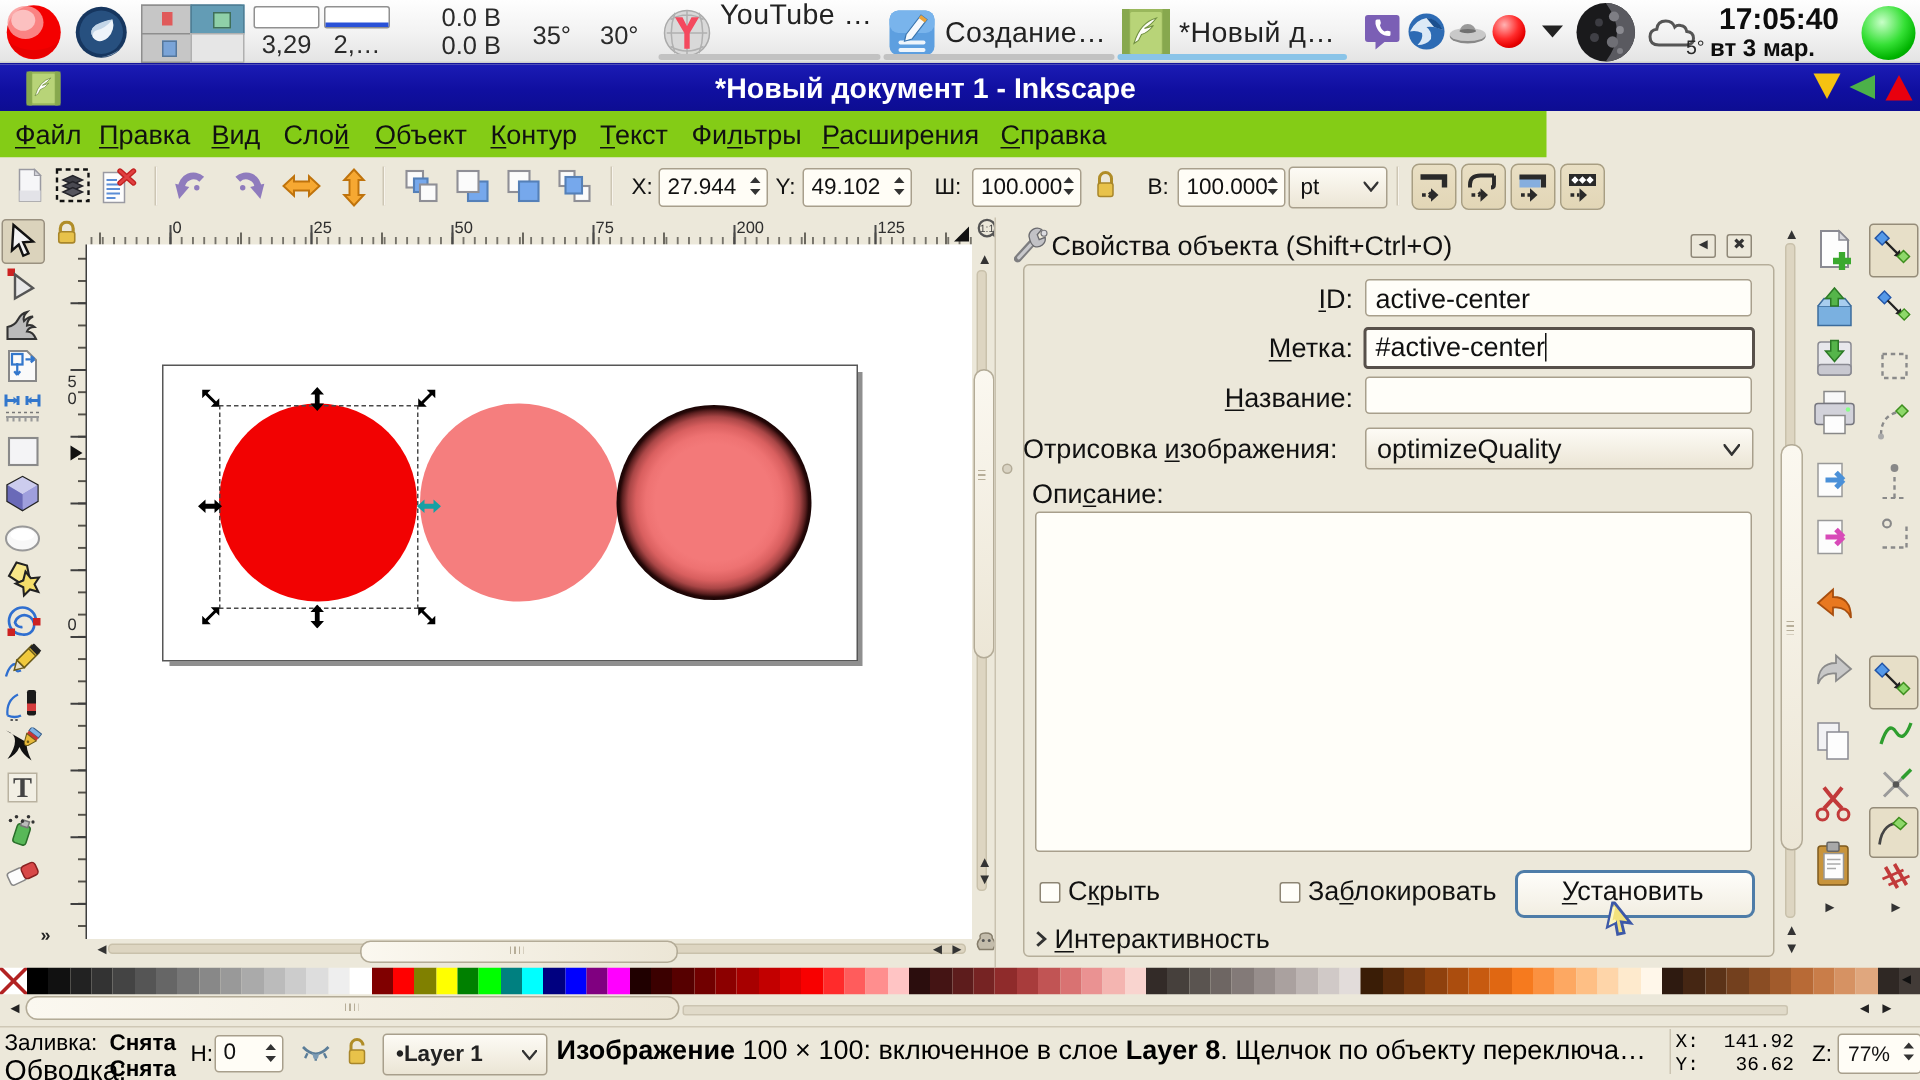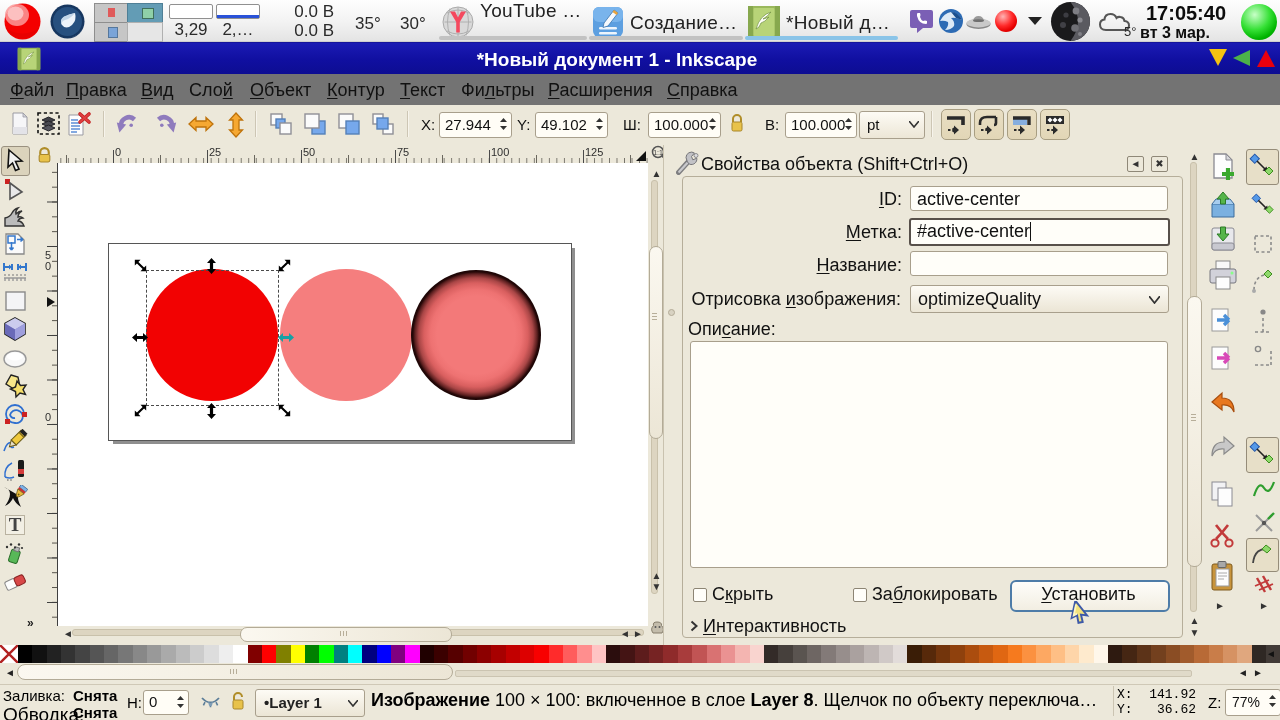--- a/index.html
+++ b/index.html
@@ -9,21 +9,21 @@
 #taskbar{left:0;top:0;width:1280px;height:41px;background:linear-gradient(#fefefe,#f2f2f2 55%,#e4e4e4);border-bottom:1px solid #cfcfcf}
 #tbnavy{left:0;top:42px;width:1280px;height:1px;background:#15159c}
 .tb-num{position:absolute;font-size:17px;color:#2a2a2a;line-height:1.1}
 .task-txt{position:absolute;font-size:19px;letter-spacing:0.3px;color:#222;white-space:nowrap}
 .task-ul{position:absolute;top:36px;height:4px;border-radius:2px;background:#c2c2c2}
 
 #titlebar{left:0;top:43px;width:1280px;height:31px;background:linear-gradient(#1b1bb4,#100fa0 55%,#0d0d92)}
 #titletext{left:0;top:49px;width:1234px;text-align:center;color:#fff;font-weight:bold;font-size:19px;letter-spacing:0px}
 .wtri{position:absolute;top:49px;width:0;height:0}
 
-#menubar{left:0;top:74px;width:1280px;height:31px;background:#737373;color:#111;font-size:18px}
+#menubar{left:0;top:74px;width:1031px;height:31px;background:#84cc16;color:#111;font-size:18px}
 #menubar span{position:absolute;top:6px;white-space:nowrap}
 
 #toolbar{left:0;top:105px;width:1280px;height:40px;background:#ece8da}
 .spin{position:absolute;top:112px;height:24px;background:#fffdf6;border:1px solid #a89f8c;border-radius:3px;font-size:15px;color:#111}
 .spin .v{position:absolute;left:5px;top:3px}
 .sar{position:absolute;right:3px;top:2px;width:9px;height:18px}
 .tblabel{position:absolute;top:116px;font-size:15px;color:#111}
 .tsep{position:absolute;top:111px;width:1px;height:26px;background:#cdc6b4;border-right:1px solid #f7f4ec}
 .tglbtn{position:absolute;top:109px;width:28px;height:29px;background:linear-gradient(#e9dfc4,#e2d6b6);border:1px solid #a89e82;border-radius:5px}
 .ticon{position:absolute;top:111px}
@@ -428,21 +428,21 @@
 <svg class="abs" style="left:37px;top:147px" width="15" height="16" viewBox="0 0 14 15">
  <path d="M3 7 V5 a4 4 0 0 1 8 0 V7" fill="none" stroke="#b08d28" stroke-width="2"></path>
  <rect x="2" y="7" width="10" height="7" rx="1.5" fill="#e8c24a" stroke="#a8862a"></rect>
 </svg>
 <div class="abs" id="rulerH"></div>
 <div class="abs" id="rulerV"></div>
 <div class="ruln" style="left:115px;top:147px">0</div>
 <div class="ruln" style="left:209px;top:147px">25</div>
 <div class="ruln" style="left:303px;top:147px">50</div>
 <div class="ruln" style="left:397px;top:147px">75</div>
-<div class="ruln" style="left:491px;top:147px">100</div>
+<div class="ruln" style="left:491px;top:147px">200</div>
 <div class="ruln" style="left:585px;top:147px">125</div>
 <div class="ruln" style="left:45px;top:250px">5</div>
 <div class="ruln" style="left:45px;top:261px">0</div>
 <div class="ruln" style="left:45px;top:412px">0</div>
 <div class="abs" style="left:47px;top:297px;width:0;height:0;border-top:5px solid transparent;border-bottom:5px solid transparent;border-left:8px solid #111"></div>
 
 <div class="abs" id="canvas">
   <div id="page"></div>
   <div class="circ" style="left:88.4px;top:106.4px;width:131.2px;height:131.2px;background:#f20202"></div>
   <div class="circ" style="left:222.4px;top:106.4px;width:131.2px;height:131.2px;background:#f57e7e"></div>
@@ -513,21 +513,21 @@
 <div class="entry" style="left:910px;top:186px;width:256px;height:23px">
     <span class="t">active-center</span>
   </div>
 <div class="lbl" style="left:682px;top:222px;width:220px;text-align:right"><u>М</u>етка:</div>
 <div class="entry" style="left:909px;top:218px;width:257px;height:24px;border:2px solid #57504a">
     <span class="t" style="top:1px">#active-center</span>
     <span style="position:absolute;left:119px;top:2px;width:1px;height:19px;background:#111"></span>
   </div>
 <div class="lbl" style="left:682px;top:255px;width:220px;text-align:right"><u>Н</u>азвание:</div>
 <div class="entry" style="left:910px;top:251px;width:256px;height:23px"></div>
-<div class="lbl" style="left:682px;top:289px;width:219px;text-align:right">Отрисовка <u>и</u>зображения:</div>
+<div class="lbl" style="left:682px;top:289px;width:219px;">Отрисовка <u>и</u>зображения:</div>
 <div class="abs" style="left:910px;top:285px;width:257px;height:26px;background:linear-gradient(#fdfbf5,#ebe5d5);border:1px solid #a89f8c;border-radius:3px;font-size:18px;color:#111">
     <span style="position:absolute;left:7px;top:3px">optimizeQuality</span>
     <svg style="position:absolute;right:8px;top:10px" width="11" height="8" viewBox="0 0 11 8">
       <path d="M0 0 L5.5 7 L11 0" fill="none" stroke="#333" stroke-width="1.7"></path>
     </svg>
   </div>
 <div class="lbl" style="left:688px;top:319px">Опи<u>с</u>ание:</div>
 <div class="abs" style="left:690px;top:341px;width:476px;height:225px;background:#fffef9;border:1px solid #a89f8c;border-radius:3px"></div>
 <div class="abs" style="left:693px;top:588px;width:12px;height:12px;background:#fffef9;border:1px solid #8d8574;border-radius:2px"></div>
 <div class="lbl" style="left:712px;top:584px">С<u>к</u>рыть</div>

